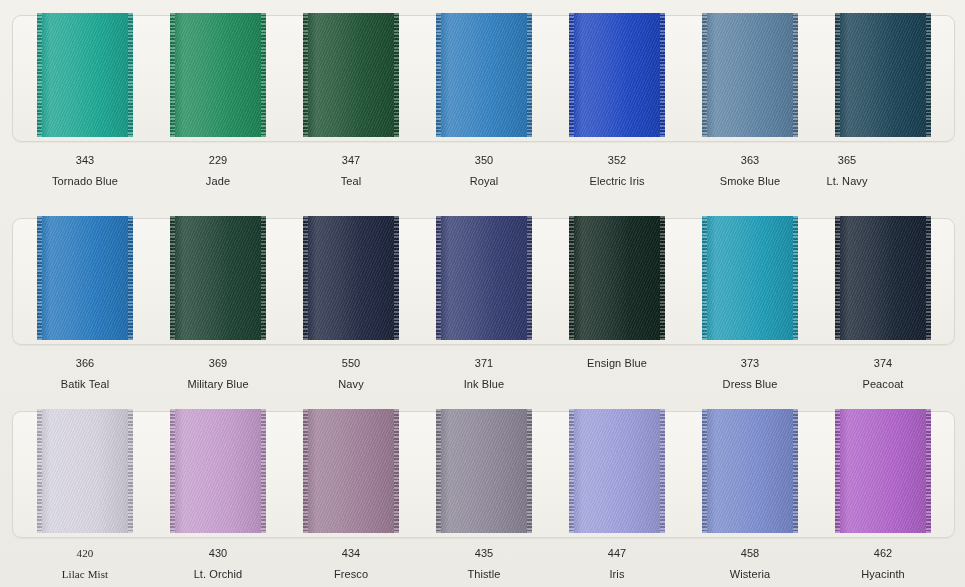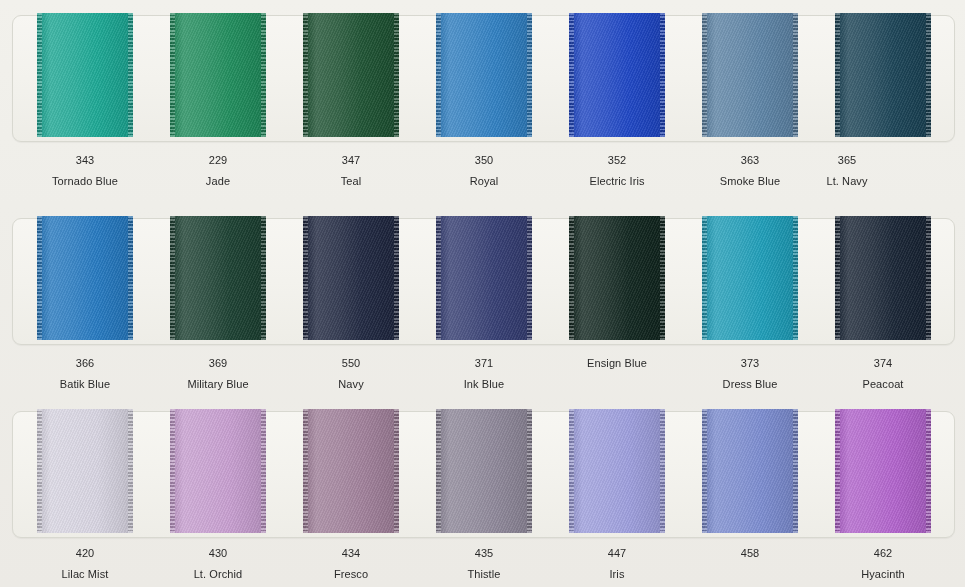--- a/index.html
+++ b/index.html
@@ -225,21 +225,21 @@
           </div>
           <div class="swatch" style="left: 835px; top: 216px; height: 124px;">
             <div class="ribbon" style="background-color: rgb(24, 36, 52);"></div>
             <div class="edge l"></div>
             <div class="edge r"></div>
           </div>
         </div>
         <div class="labels">
           <div class="label" style="left: 10px; top: 353px;">
             <span class="code">366</span>
-            <span class="nm">Batik Blue</span>
+            <span class="nm">Batik Teal</span>
           </div>
           <div class="label" style="left: 143px; top: 353px;">
             <span class="code">369</span>
             <span class="nm">Military Blue</span>
           </div>
           <div class="label" style="left: 276px; top: 353px;">
             <span class="code">550</span>
             <span class="nm">Navy</span>
           </div>
           <div class="label" style="left: 409px; top: 353px;">
@@ -292,21 +292,21 @@
             <div class="edge l"></div>
             <div class="edge r"></div>
           </div>
           <div class="swatch" style="left: 835px; top: 409px; height: 124px;">
             <div class="ribbon" style="background-color: rgb(177, 99, 204);"></div>
             <div class="edge l"></div>
             <div class="edge r"></div>
           </div>
         </div>
         <div class="labels">
-          <div class="label" style="left: 10px; top: 543px;">
+          <div class="label" style="left: 10px; top: 543px; font-family: Liberation Serif, serif;">
             <span class="code">420</span>
             <span class="nm">Lilac Mist</span>
           </div>
           <div class="label" style="left: 143px; top: 543px;">
             <span class="code">430</span>
             <span class="nm">Lt. Orchid</span>
           </div>
           <div class="label" style="left: 276px; top: 543px;">
             <span class="code">434</span>
             <span class="nm">Fresco</span>
@@ -314,20 +314,21 @@
           <div class="label" style="left: 409px; top: 543px;">
             <span class="code">435</span>
             <span class="nm">Thistle</span>
           </div>
           <div class="label" style="left: 542px; top: 543px;">
             <span class="code">447</span>
             <span class="nm">Iris</span>
           </div>
           <div class="label" style="left: 675px; top: 543px;">
             <span class="code">458</span>
+            <span class="nm">Wisteria</span>
           </div>
           <div class="label" style="left: 808px; top: 543px;">
             <span class="code">462</span>
             <span class="nm">Hyacinth</span>
           </div>
         </div>
       </div>
     </div>
 </div>
 

